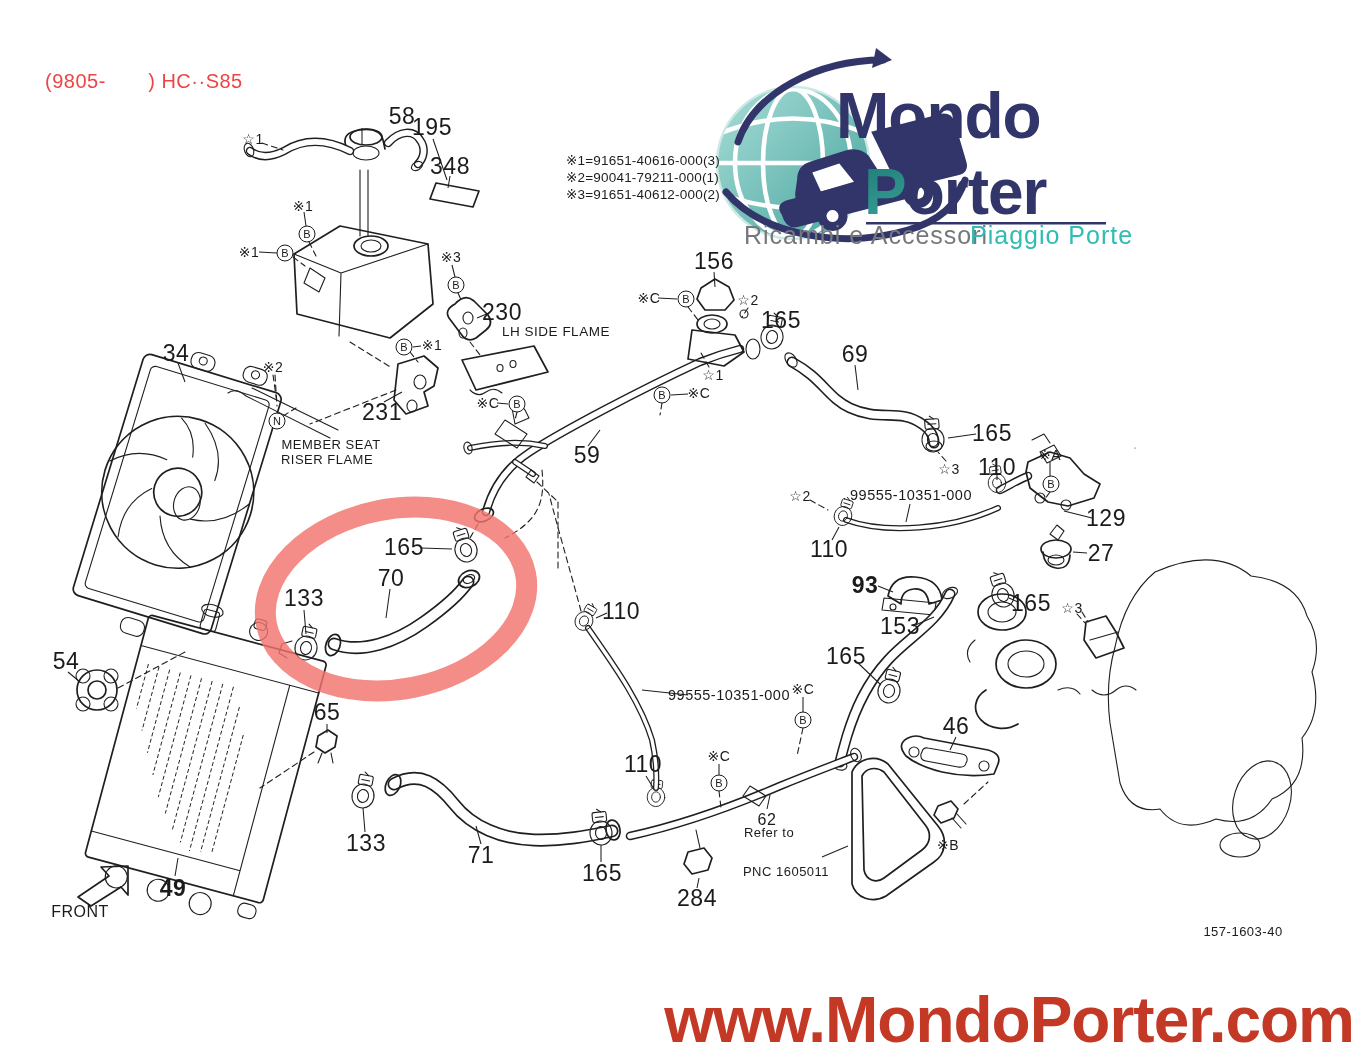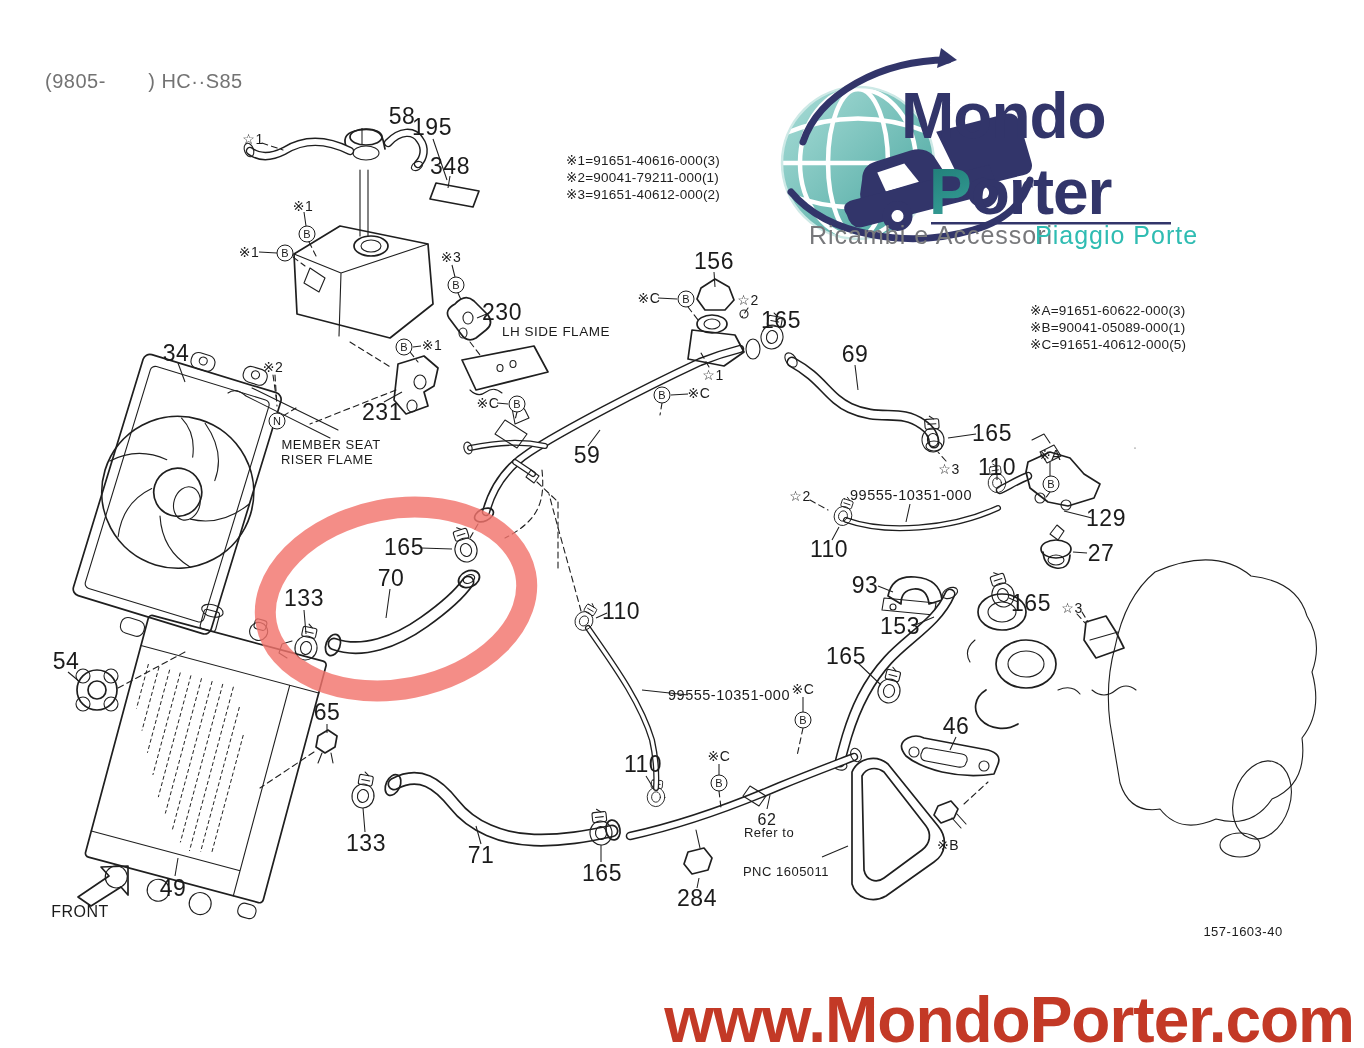--- a/index.html
+++ b/index.html
@@ -20,28 +20,28 @@
   .tP{fill:none;stroke:#1f1f1f;stroke-width:8.5;stroke-linecap:round;}
   .tPi{fill:none;stroke:#fff;stroke-width:5.6;stroke-linecap:round;}
   .tS{fill:none;stroke:#1f1f1f;stroke-width:6;stroke-linecap:round;}
   .tSi{fill:none;stroke:#fff;stroke-width:3.4;stroke-linecap:round;}
   
   #callout-layer{position:absolute;left:0;top:0;width:100%;height:100%;z-index:5;}
   .callout{position:absolute;transform:translate(-50%,-50%);color:#1b1b1b;white-space:pre;
            letter-spacing:.5px;}
   .circ{border:1.4px solid #1b1b1b;border-radius:50%;width:17px;height:17px;line-height:15px;
         text-align:center;font-size:11px !important;box-sizing:border-box;background:#fff;letter-spacing:0;}
-  #model-code{position:absolute;left:45px;top:70px;font-size:20px;color:#737373;z-index:5;
+  #model-code{position:absolute;left:45px;top:70px;font-size:20px;color:#ef4444;z-index:5;
               white-space:pre;letter-spacing:.5px;}
   .notes{position:absolute;z-index:5;font-size:13.5px;line-height:17px;color:#1e1e1e;
          white-space:pre;letter-spacing:.2px;}
   #notes-left-list{left:566px;top:152px;}
   #notes-right-list{left:1030px;top:302px;}
   
-  #logo{position:absolute;left:773px;top:46px;width:425px;height:205px;z-index:4;}
+  #logo{position:absolute;left:708px;top:46px;width:425px;height:205px;z-index:4;}
   
   #footer-url{position:absolute;left:0;right:0;top:983px;text-align:right;z-index:6;}
   #footer-url a{display:inline-block;font-size:64px;font-weight:700;letter-spacing:-1px;
                 text-decoration:none;border-bottom:7px solid currentColor;padding:0 10px 4px;}
 </style>
 </head>
 <body>
 
 <div id="page">
 
@@ -309,21 +309,20 @@
     <path class="d" d="M262,143 L283,150 M309,242 L316,256 M293,257 L305,266 M458,293 L462,302 M273,375 L277,403 M1082,612 L1088,622"></path>
 
     <path class="o" d="M128,866 L101,867 L109,876 L78,897 L91,906 L121,887 L128,895 Z"></path>
 
     <ellipse cx="396" cy="599" rx="132" ry="90" transform="rotate(-11 396 599)" fill="none" stroke="#f1746d" stroke-width="21" stroke-opacity="0.82"></ellipse>
   </svg>
 
   <div id="model-code">(9805-       ) HC··S85</div>
 
   <div id="notes-left-list" class="notes"><div>※1=91651-40616-000(3)</div><div>※2=90041-79211-000(1)</div><div>※3=91651-40612-000(2)</div></div>
-  <div id="notes-right-list" class="notes"><div>※A=91651-60622-000(3)</div><div>※B=90041-05089-000(1)</div><div>※C=91651-40612-000(5)</div></div>
 
   <div id="callout-layer">
       <span class="callout" style="left: 362px; top: 116px; font-size: 23px; margin-left: 40px;">58</span>
       <span class="callout" style="left: 432px; top: 127px; font-size: 23px;">195</span>
       <span class="callout" style="left: 450px; top: 166px; font-size: 23px;">348</span>
       <span class="callout" style="left: 253px; top: 139px; font-size: 14px;">☆1</span>
       <span class="callout" style="left: 303px; top: 206px; font-size: 14px;">※1</span>
       <span class="callout circ" style="left: 307px; top: 234px; font-size: 11px;">B</span>
       <span class="callout" style="left: 249px; top: 252px; font-size: 14px;">※1</span>
       <span class="callout circ" style="left: 285px; top: 253px; font-size: 11px;">B</span>
@@ -354,38 +353,38 @@
       <span class="callout" style="left: 992px; top: 433px; font-size: 23px;">165</span>
       <span class="callout" style="left: 949px; top: 469px; font-size: 14px;">☆3</span>
       <span class="callout" style="left: 997px; top: 467px; font-size: 23px;">110</span>
       <span class="callout" style="left: 1050px; top: 455px; font-size: 14px;">※A</span>
       <span class="callout circ" style="left: 1051px; top: 484px; font-size: 11px;">B</span>
       <span class="callout" style="left: 1106px; top: 518px; font-size: 23px;">129</span>
       <span class="callout" style="left: 1101px; top: 553px; font-size: 23px;">27</span>
       <span class="callout" style="left: 800px; top: 496px; font-size: 14px;">☆2</span>
       <span class="callout" style="left: 911px; top: 495px; font-size: 14.5px;">99555-10351-000</span>
       <span class="callout" style="left: 829px; top: 549px; font-size: 23px;">110</span>
-      <span class="callout" style="left: 865px; top: 585px; font-size: 23px;">93</span>
+      <span class="callout" style="left: 865px; top: 585px; font-size: 23px; font-weight: bold;">93</span>
       <span class="callout" style="left: 1031px; top: 603px; font-size: 23px;">165</span>
       <span class="callout" style="left: 900px; top: 626px; font-size: 23px;">153</span>
       <span class="callout" style="left: 846px; top: 656px; font-size: 23px;">165</span>
       <span class="callout" style="left: 1072px; top: 608px; font-size: 14px;">☆3</span>
       <span class="callout" style="left: 621px; top: 611px; font-size: 23px;">110</span>
       <span class="callout" style="left: 729px; top: 695px; font-size: 14.5px;">99555-10351-000</span>
       <span class="callout" style="left: 803px; top: 689px; font-size: 14px;">※C</span>
       <span class="callout circ" style="left: 803px; top: 720px; font-size: 11px;">B</span>
       <span class="callout" style="left: 643px; top: 764px; font-size: 23px;">110</span>
       <span class="callout" style="left: 719px; top: 756px; font-size: 14px;">※C</span>
       <span class="callout circ" style="left: 719px; top: 783px; font-size: 11px;">B</span>
       <span class="callout" style="left: 404px; top: 547px; font-size: 23px;">165</span>
       <span class="callout" style="left: 391px; top: 578px; font-size: 23px;">70</span>
       <span class="callout" style="left: 304px; top: 598px; font-size: 23px;">133</span>
       <span class="callout" style="left: 66px; top: 661px; font-size: 23px;">54</span>
       <span class="callout" style="left: 327px; top: 712px; font-size: 23px;">65</span>
-      <span class="callout" style="left: 173px; top: 888px; font-size: 23px;">49</span>
+      <span class="callout" style="left: 173px; top: 888px; font-size: 23px; font-weight: bold;">49</span>
       <span class="callout" style="left: 366px; top: 843px; font-size: 23px;">133</span>
       <span class="callout" style="left: 481px; top: 855px; font-size: 23px;">71</span>
       <span class="callout" style="left: 602px; top: 873px; font-size: 23px;">165</span>
       <span class="callout" style="left: 697px; top: 898px; font-size: 23px;">284</span>
       <span class="callout" style="left: 767px; top: 820px; font-size: 16px;">62</span>
       <span class="callout" style="left: 769px; top: 832px; font-size: 13px;">Refer to</span>
       <span class="callout" style="left: 786px; top: 871px; font-size: 13px;">PNC 1605011</span>
       <span class="callout" style="left: 956px; top: 726px; font-size: 23px;">46</span>
       <span class="callout" style="left: 948px; top: 845px; font-size: 14px;">※B</span>
       <span class="callout" style="left: 80px; top: 912px; font-size: 16px;">FRONT</span>

